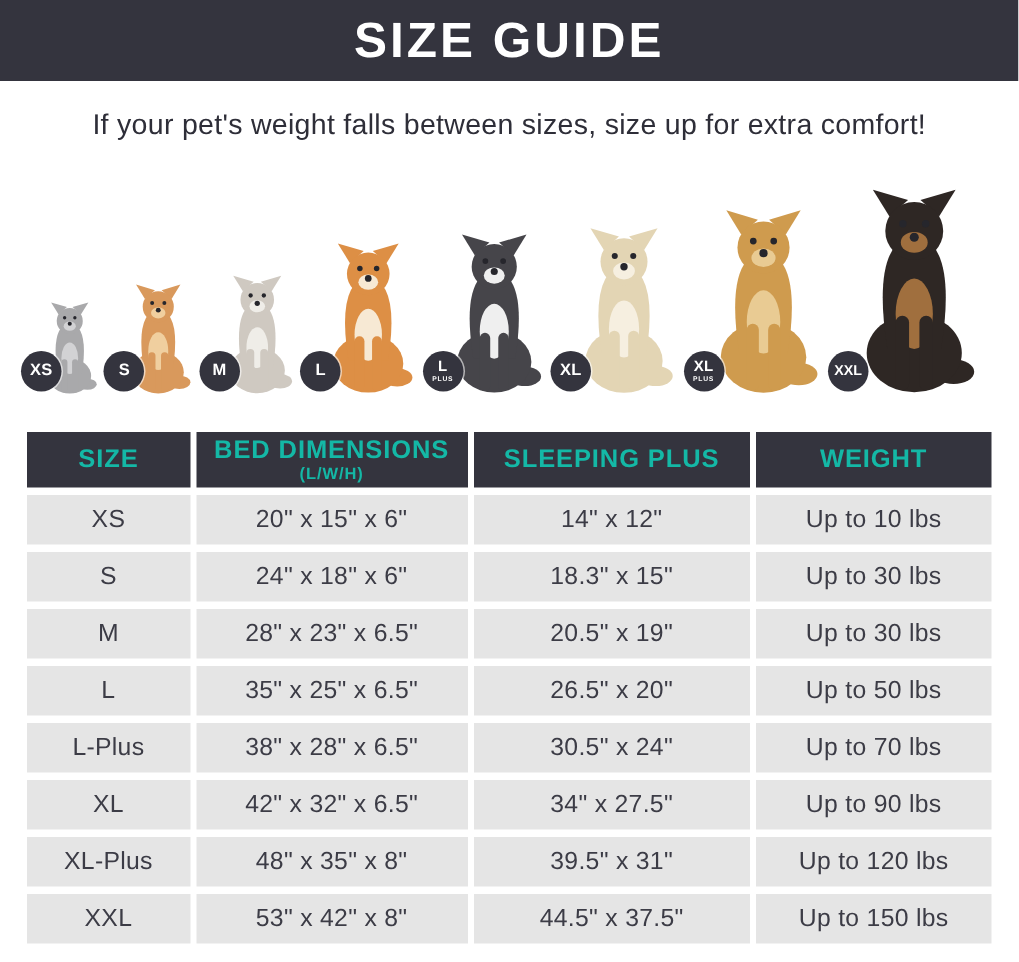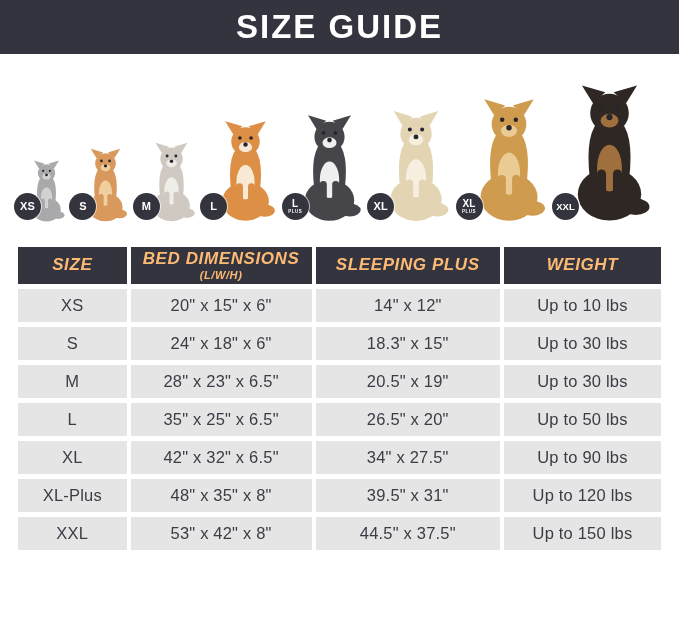--- a/index.html
+++ b/index.html
@@ -81,29 +81,28 @@
   
   table.size-table {
     width: 651px;
     margin: 20px auto 0;
     border-collapse: separate;
     border-spacing: 4px 5px;
     table-layout: fixed;
   }
   table.size-table th {
     background: var(--navy);
-    color: #fdba74;
+    color: #14b8a6;
     height: 37px;
     padding: 0;
     font-size: 17px;
     font-weight: bold;
     letter-spacing: 0.6px;
     vertical-align: middle;
     line-height: 1.1;
-    font-style: italic;
   }
   table.size-table th .colsub {
     display: block;
     font-size: 11px;
     font-weight: bold;
     letter-spacing: 0.6px;
     margin-top: 1px;
   }
   table.size-table td {
     background: var(--cell-gray);
@@ -118,20 +117,21 @@
 </style>
 </head>
 <body style="--navy: #34343e; --cell-gray: #e5e5e5;">
 
 <div class="page">
 
   <header class="titlebar">
     <h1>SIZE GUIDE</h1>
   </header>
 
+  <p class="subtitle">If your pet's weight falls between sizes, size up for extra comfort!</p>
 
   <div class="animals" id="animals">
       <div class="animal">
         <svg width="41" height="62" viewBox="0 0 66 100" aria-hidden="true">
     <ellipse cx="52" cy="89" rx="10" ry="6" fill="#a9a9ab"></ellipse>
     <ellipse cx="33" cy="80" rx="23" ry="19" fill="#a9a9ab"></ellipse>
     <path d="M20 78 Q14 40 24 28 L42 28 Q52 40 46 78 Z" fill="#a9a9ab"></path>
     <ellipse cx="33" cy="61" rx="9" ry="17" fill="#d2d2d4"></ellipse>
     <rect x="24" y="62" width="6.5" height="36" rx="3.2" fill="#a9a9ab"></rect>
     <rect x="35.5" y="62" width="6.5" height="36" rx="3.2" fill="#a9a9ab"></rect>
@@ -334,20 +334,26 @@
           <td>20.5" x 19"</td>
           <td>Up to 30 lbs</td>
         </tr>
         <tr>
           <td>L</td>
           <td>35" x 25" x 6.5"</td>
           <td>26.5" x 20"</td>
           <td>Up to 50 lbs</td>
         </tr>
         <tr>
+          <td>L-Plus</td>
+          <td>38" x 28" x 6.5"</td>
+          <td>30.5" x 24"</td>
+          <td>Up to 70 lbs</td>
+        </tr>
+        <tr>
           <td>XL</td>
           <td>42" x 32" x 6.5"</td>
           <td>34" x 27.5"</td>
           <td>Up to 90 lbs</td>
         </tr>
         <tr>
           <td>XL-Plus</td>
           <td>48" x 35" x 8"</td>
           <td>39.5" x 31"</td>
           <td>Up to 120 lbs</td>

